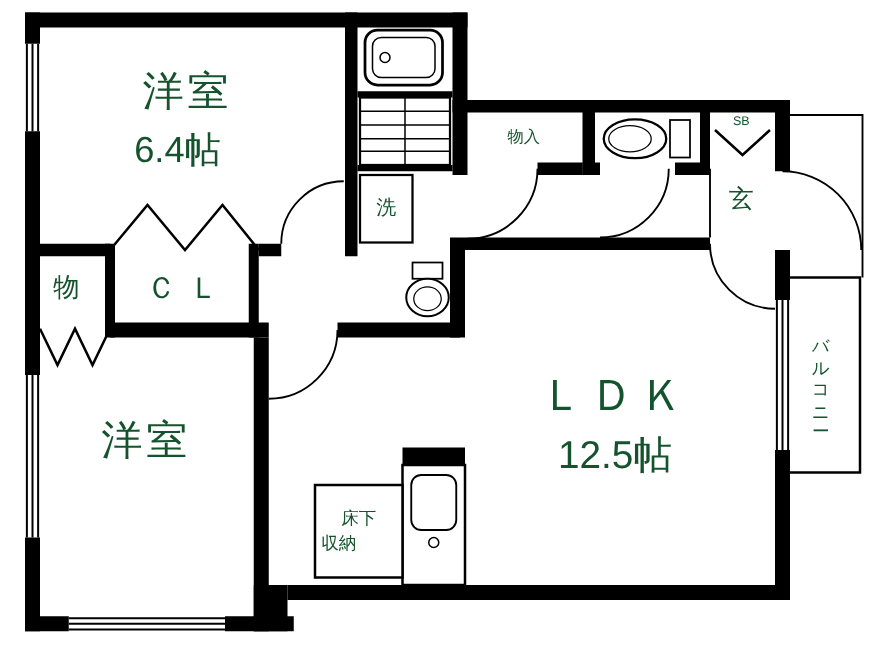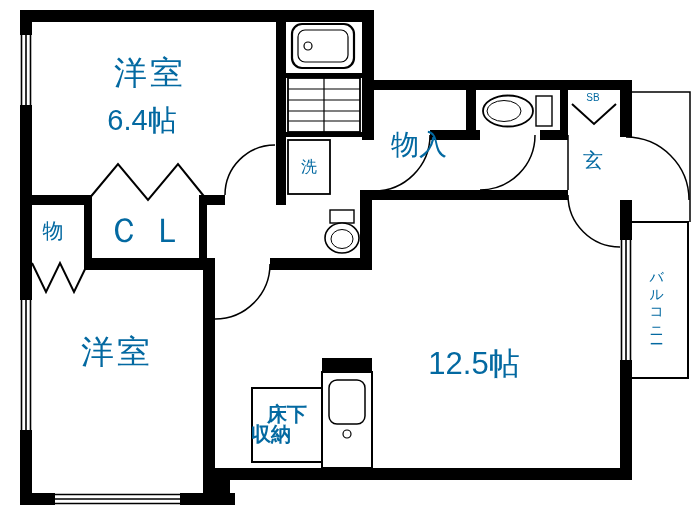--- a/index.html
+++ b/index.html
@@ -4,33 +4,33 @@
 <style>
   html,body{margin:0;padding:0;background:#fff;}
   .stage{
     position:relative;width:700px;height:528px;background:#ffffff;
     font-family:"Liberation Sans","DejaVu Sans",sans-serif;
     color:#000;overflow:hidden;
   }
   .plan-svg{position:absolute;left:0;top:0;width:700px;height:528px;}
   .label{
     position:absolute;transform:translate(-50%,-50%);
-    white-space:nowrap;color:#0369a1;line-height:1.15;text-align:center;
+    white-space:nowrap;color:#14532d;line-height:1.15;text-align:center;
   }
   .rm-name{font-size:33px;letter-spacing:3px;}
   .rm-size{font-size:29px;}
   .ldk-name{font-size:35px;letter-spacing:5px;}
   .ldk-size{font-size:31px;}
-  .mid{font-size:28px;margin-top:35px;}
+  .mid{font-size:13px;}
   .small{font-size:16px;}
   .tiny{font-size:10px;}
-  .cl{font-size:34px;letter-spacing:10px;padding-left:10px;text-align:right;}
+  .cl{font-size:24px;letter-spacing:10px;padding-left:10px;text-align:right;}
   .mono{font-size:21px;}
   .gen{font-size:20px;}
-  .ufs{font-size:20px;font-weight:bold;}
+  .ufs{font-size:14px;}
   .balcony{
     font-size:14px;writing-mode:vertical-rl;letter-spacing:3px;
   }
 </style>
 </head>
 <body>
 
 <div class="stage">
 
   <svg class="plan-svg" viewBox="0 0 700 528">
@@ -145,21 +145,22 @@
   </svg>
 
   <div class="label rm-name" style="left:150px;top:73px">洋室</div>
   <div class="label rm-size" style="left:142px;top:121px">6.4帖</div>
 
   <div class="label mono" style="left:53px;top:231px">物</div>
   <div class="label cl" style="left:146px;top:231px">ＣＬ</div>
 
   <div class="label rm-name" style="left:117px;top:352px">洋室</div>
 
-  <div class="label ldk-size" style="left:474px;top:364px">12.5帖</div>
+  <div class="label ldk-name" style="left:492px;top:317px">ＬＤＫ</div>
+  <div class="label ldk-size" style="left:492px;top:364px">12.5帖</div>
 
   <div class="label mid" style="left:419px;top:110px">物入</div>
 
   <div class="label tiny" style="left:593px;top:98px">SB</div>
   <div class="label gen" style="left:593px;top:160px">玄</div>
 
   <div class="label small" style="left:309px;top:167px">洗</div>
 
   <div class="label ufs" style="left:287px;top:414px">床下</div>
   <div class="label ufs" style="left:271px;top:434px">収納</div>

